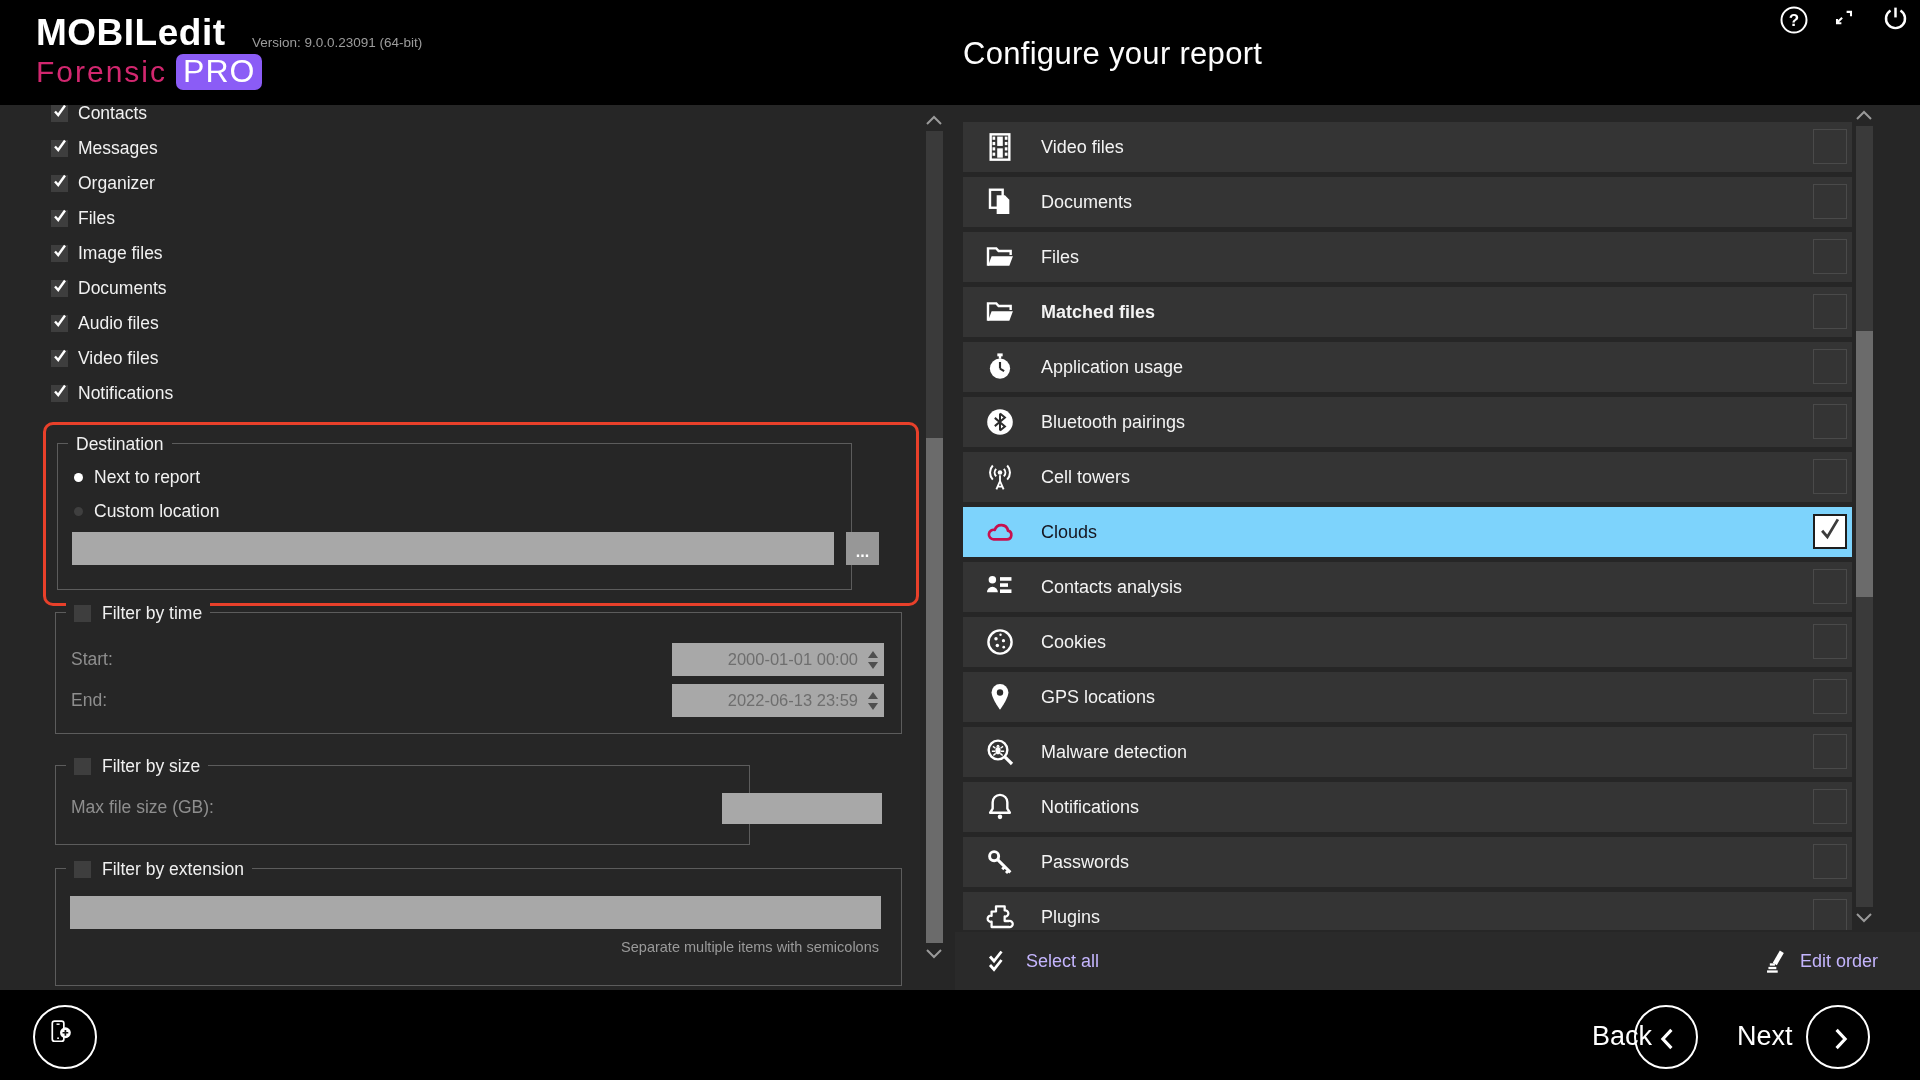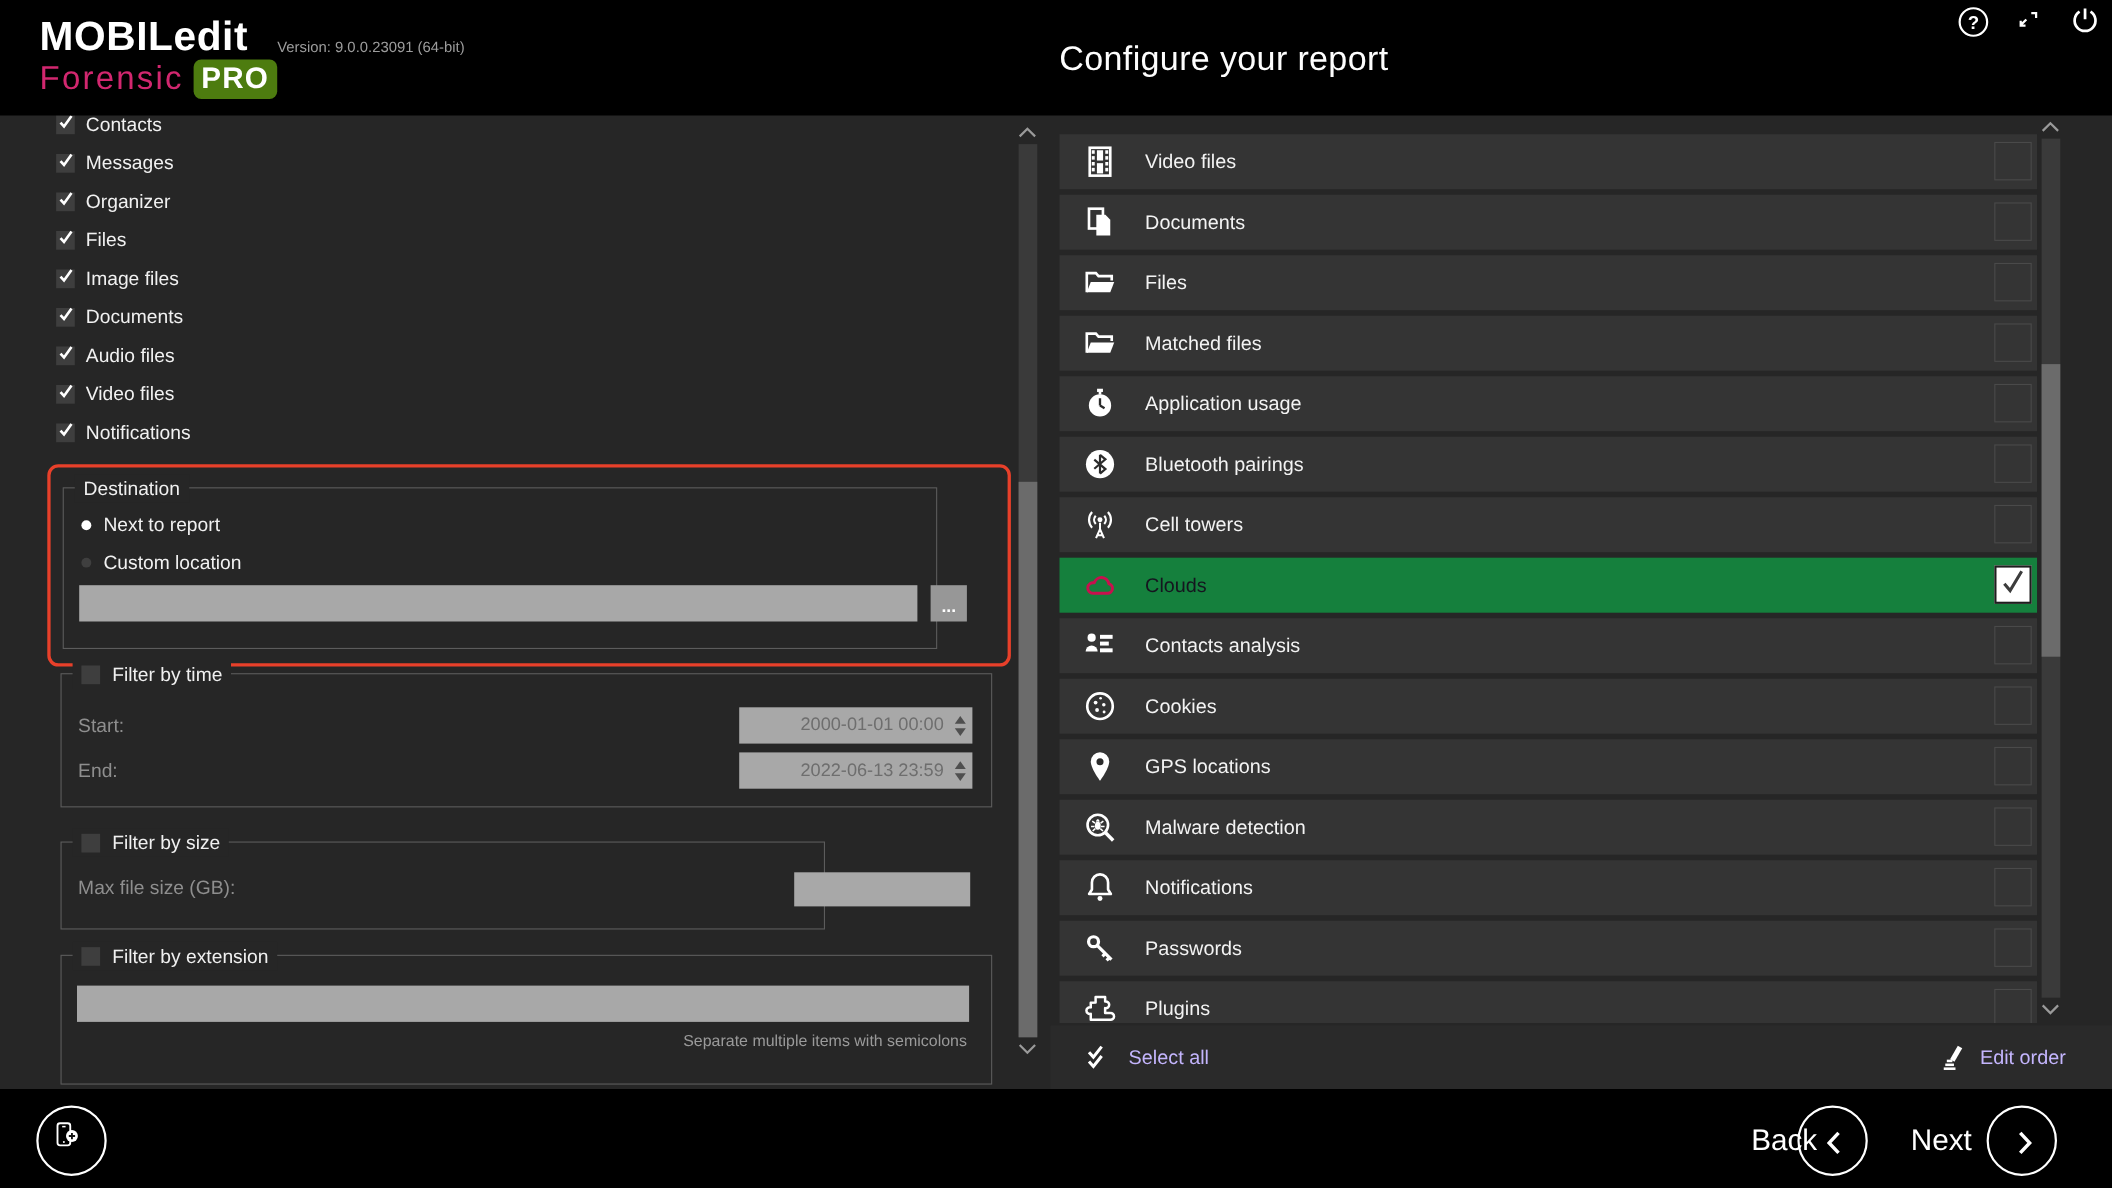--- a/index.html
+++ b/index.html
@@ -3,21 +3,21 @@
 <meta charset="utf-8">
 <style>
   html,body{margin:0;padding:0;background:#000;}
   #app{position:relative;width:1920px;height:1080px;background:#000;overflow:hidden;
        font-family:"Liberation Sans",sans-serif;color:#fff;}
   .abs{position:absolute;}
 
   
   .logo1{left:36px;top:12px;font-size:37px;font-weight:600;letter-spacing:.5px;color:#fff;}
   .logo2{left:36px;top:54px;font-size:30px;font-weight:500;letter-spacing:2px;color:#d2276f;display:flex;align-items:center;gap:9px;}
-  .pro-badge{background:#4d7c0f;color:#fff;border-radius:7px;padding:0 7px 2px 7px;font-size:27px;font-weight:700;letter-spacing:1px;line-height:34px;}
+  .pro-badge{background:#8b5cf6;color:#fff;border-radius:7px;padding:0 7px 2px 7px;font-size:32px;font-weight:400;letter-spacing:1px;line-height:34px;}
   .version{left:252px;top:35px;font-size:13.5px;color:#9c9c9c;font-weight:400;}
   .title{left:963px;top:36px;font-size:31px;font-weight:300;color:#fdfdfd;letter-spacing:.3px;}
   .win-ico{width:30px;height:30px;color:#fff;cursor:pointer;}
   .win-ico svg{width:100%;height:100%;}
 
   
   .content{left:0;top:105px;width:1920px;height:885px;background:#262626;overflow:hidden;}
 
   
   #category-list{left:51px;top:-9px;}
@@ -49,21 +49,21 @@
   
   .vscroll{position:absolute;display:flex;flex-direction:column;align-items:center;}
   .scroll-chevron{width:18px;height:14px;color:#9a9a9a;cursor:pointer;}
   .scroll-chevron svg{width:18px;height:14px;}
   .scroll-track{width:17px;background:#3a3a3a;position:relative;margin:4px 0;}
   .scroll-thumb{position:absolute;left:0;width:100%;background:#6b6b6b;cursor:pointer;}
 
   
   #report-list{left:963px;top:0;width:889px;height:825px;overflow:hidden;}
   .row{position:absolute;left:0;width:889px;height:50px;background:#343434;color:#f3f3f3;cursor:pointer;}
-  .row.selected{background:#15803d;color:#15151f;}
+  .row.selected{background:#7dd3fc;color:#15151f;}
   .row-icon{position:absolute;left:21px;top:9px;width:32px;height:32px;color:#fff;}
   .row-icon svg{width:32px;height:32px;}
   .row-label{position:absolute;left:78px;top:0;line-height:50px;font-size:18px;}
   .row-cb{position:absolute;right:5px;top:7px;width:34px;height:35px;border:1px solid #4a4a4a;box-sizing:border-box;
           display:flex;align-items:center;justify-content:center;}
   .row.selected .row-cb{border:2px solid #1e1e1e;background:#fff;}
   .row-cb svg{width:28px;height:28px;margin-top:-6px;}
 
   
   .panel-bar{left:955px;top:827px;width:965px;height:58px;background:#2a2a2a;}
@@ -280,21 +280,21 @@
           <span class="row-cb"></span>
         </div>
         <div class="row" style="top: 127px;">
           <span class="row-icon"><svg viewBox="0 0 24 24">
               <path d="M3 18.5V5.5h6.2l1.8 2h9v3" fill="none" stroke="currentColor" stroke-width="1.8"></path>
               <path d="M3 18.5l2.7-7h16l-2.7 7z" fill="currentColor"></path>
             </svg></span>
           <span class="row-label">Files</span>
           <span class="row-cb"></span>
         </div>
-        <div class="row" style="top: 182px;">
+        <div class="row" style="top: 182px; font-weight: bold;">
           <span class="row-icon"><svg viewBox="0 0 24 24">
               <path d="M3 18.5V5.5h6.2l1.8 2h9v3" fill="none" stroke="currentColor" stroke-width="1.8"></path>
               <path d="M3 18.5l2.7-7h16l-2.7 7z" fill="currentColor"></path>
             </svg></span>
           <span class="row-label">Matched files</span>
           <span class="row-cb"></span>
         </div>
         <div class="row" style="top: 237px;">
           <span class="row-icon"><svg viewBox="0 0 24 24">
               <rect x="10" y="1.8" width="4" height="2.2" fill="currentColor"></rect>

